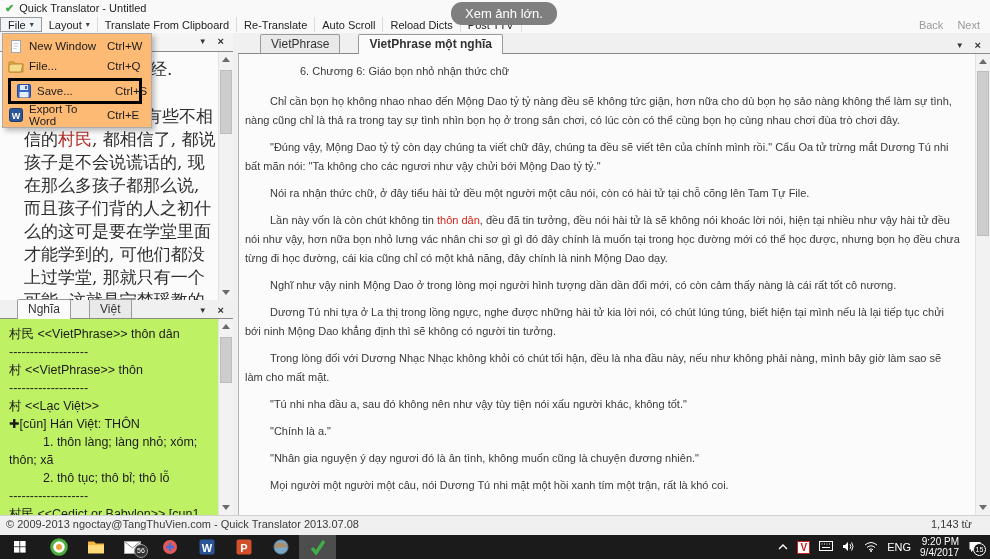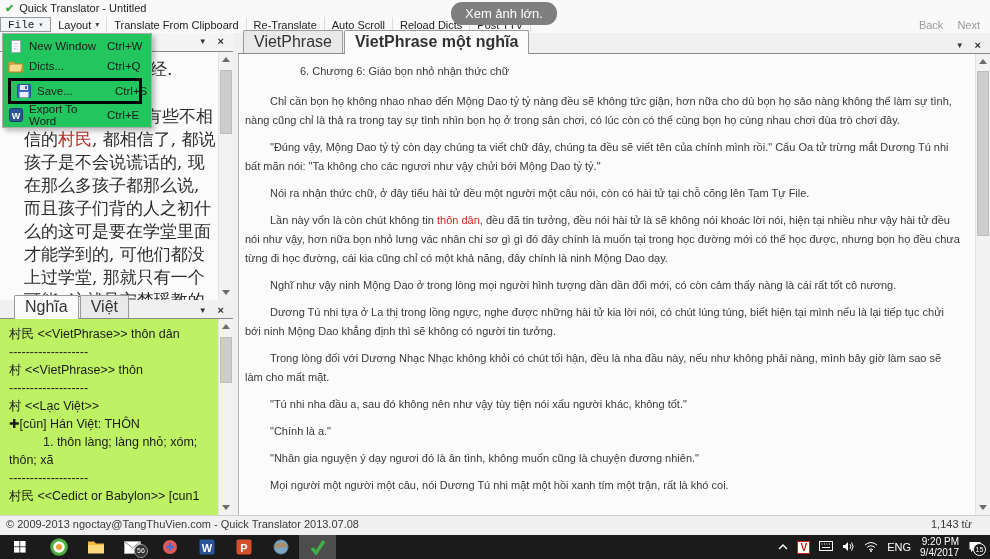--- a/index.html
+++ b/index.html
@@ -10,21 +10,21 @@
   .titlebar{position:absolute;left:0;top:0;width:990px;height:16px;background:#f9f9f9;
     display:flex;align-items:center;gap:5px;padding-left:5px;box-sizing:border-box;
     font-size:11px;color:#222;}
   .app-check{color:#3fae49;font-weight:bold;font-size:11px;line-height:1;}
 
   
   .menubar{position:absolute;left:0;top:16px;width:990px;height:17px;background:#f9f9f9;
     display:flex;align-items:center;font-size:11px;color:#222;box-sizing:border-box;}
   .menu-item{padding:1px 7px;display:flex;align-items:center;gap:4px;height:15px;
     box-sizing:border-box;border-right:1px solid #dcdcdc;cursor:default;white-space:nowrap;}
-  .menu-item.open{border:1px solid #9a9a9a;background:#f1f5fa;font-family:Liberation Mono, monospace;}
+  .menu-item.open{border:1px solid #9a9a9a;background:#f1f5fa;}
   .dd-arrow{font-size:8px;color:#444;}
   .menu-right{margin-left:auto;display:flex;gap:14px;padding-right:10px;color:#9a9a9a;}
   .menu-right span{cursor:default;}
 
   
   .overlay-btn{position:absolute;left:451px;top:2px;height:23px;padding:0 14px;z-index:70;
     background:#7f7f7f;border:none;border-radius:11px;color:#fff;font-size:13px;
     font-family:"Liberation Sans",sans-serif;}
 
   
@@ -41,24 +41,24 @@
   .lt-content{position:absolute;top:19px;left:0;right:15px;bottom:0;overflow:hidden;
     padding:6px 0 0 24px;font-size:17px;line-height:23px;color:#2d2d2d;
     font-family:"DejaVu Serif",serif;}
   .cn-frag{margin:0 0 24px 126px;}
   .cn-para{margin:0;text-indent:36px;}
   .red-cn{color:#b03028;}
 
   
   .left-bottom{left:0;top:300px;width:233px;height:215px;background:#f0f0f0;}
   .tabstrip{position:absolute;top:0;left:0;right:0;height:19px;border-bottom:1px solid #8a8a8a;
-    display:flex;align-items:flex-end;padding-left:14px;box-sizing:border-box;}
-  .tab{font-size:16px;padding:2px 10px 2px 10px;border:1px solid #9a9a9a;border-bottom:none;
+    display:flex;align-items:flex-end;padding-left:0;box-sizing:border-box;}
+  .tab{font-size:12px;padding:2px 10px 2px 10px;border:1px solid #9a9a9a;border-bottom:none;
     background:#e9e9e9;margin-right:1px;color:#333;border-radius:2px 2px 0 0;cursor:default;
-    white-space:nowrap;}
+    white-space:nowrap;margin-left:17px;}
   .tab.active{background:#fbfbfb;margin-bottom:-1px;padding-bottom:3px;}
   .main-tabstrip .tab.active{font-weight:bold;}
   .lb-content{position:absolute;top:19px;left:0;right:15px;bottom:0;overflow:hidden;
     background:#bef264;padding:6px 2px 0 9px;font-size:12.5px;line-height:18px;color:#1c1c1c;}
   .dict-line{margin:0;}
   .dict-line.indent{text-indent:34px;}
   .dict-line.bold{font-weight:normal;}
 
   
   .main-panel{left:238px;top:33px;width:752px;height:482px;background:#f0f0f0;}
@@ -82,21 +82,21 @@
     border-bottom:5px solid #6b6b6b;}
   .tri-down{width:0;height:0;border-left:4px solid transparent;border-right:4px solid transparent;
     border-top:5px solid #6b6b6b;}
   .sb-thumb{position:absolute;left:1px;right:1px;background:#cdcdcd;border:1px solid #bdbdbd;
     box-sizing:border-box;}
   .sb-source{right:0;top:19px;bottom:0;}
   .sb-dict{right:0;top:19px;bottom:0;}
   .sb-main{right:0;top:21px;bottom:0;}
 
   
-  .file-menu{position:absolute;left:2px;top:33px;width:150px;background:#22c55e;
+  .file-menu{position:absolute;left:2px;top:33px;width:150px;background:#fdba74;
     border:1px solid #ababab;box-shadow:3px 3px 5px rgba(0,0,0,.25);z-index:60;
     padding:2px 0;box-sizing:border-box;}
   .fm-item{display:flex;align-items:center;height:20px;font-size:11.5px;color:#1c1c1c;
     cursor:default;}
   .fm-icon{width:26px;display:flex;align-items:center;justify-content:center;flex:0 0 26px;}
   .fm-label{width:78px;flex:0 0 78px;}
   .fm-shortcut{flex:1;}
   .fm-highlight{border:3px solid #000;margin:2px 9px 1px 5px;height:20px;}
 
   
@@ -202,20 +202,21 @@
     </div>
   </div>
   <div class="lb-content" id="dict-content">
       <div class="dict-line">村民 &lt;&lt;VietPhrase&gt;&gt; thôn dân</div>
       <div class="dict-line">-------------------</div>
       <div class="dict-line">村 &lt;&lt;VietPhrase&gt;&gt; thôn</div>
       <div class="dict-line">-------------------</div>
       <div class="dict-line">村 &lt;&lt;Lạc Việt&gt;&gt;</div>
       <div class="dict-line bold">✚[cūn] Hán Việt: THÔN</div>
       <div class="dict-line indent">1. thôn làng; làng nhỏ; xóm; thôn; xã</div>
+      <div class="dict-line indent">2. thô tục; thô bỉ; thô lỗ</div>
       <div class="dict-line">-------------------</div>
       <div class="dict-line">村民 &lt;&lt;Cedict or Babylon&gt;&gt;  [cun1</div>
     </div>
   <div class="scrollbar sb-dict">
     <div class="sb-up">
         <span class="tri-up"></span>
       </div>
     <div class="sb-thumb" style="top:18px;height:46px;"></div>
     <div class="sb-down">
         <span class="tri-down"></span>
@@ -270,21 +271,21 @@
       <span class="fm-label">New Window</span>
       <span class="fm-shortcut">Ctrl+W</span>
     </div>
     <div class="fm-item">
       <span class="fm-icon">
         <svg width="16" height="13" viewBox="0 0 16 13">
           <path d="M1 2h5l1.5 2H15v8H1z" fill="#e8b64c" stroke="#b88a2e"></path>
           <path d="M1 5.5L3 4h12l-2 8H1z" fill="#f7d98b" stroke="#b88a2e"></path>
         </svg>
       </span>
-      <span class="fm-label">Dicts...</span>
+      <span class="fm-label">File...</span>
       <span class="fm-shortcut">Ctrl+Q</span>
     </div>
     <div class="fm-item fm-highlight">
       <span class="fm-icon">
         <svg width="14" height="14" viewBox="0 0 14 14">
           <rect x="0.5" y="0.5" width="13" height="13" rx="1" fill="#3a66c6" stroke="#27479a"></rect>
           <rect x="3" y="1" width="8" height="5" fill="#dce6f8"></rect>
           <rect x="8" y="2" width="2" height="3" fill="#3a66c6"></rect>
           <rect x="2.5" y="8" width="9" height="5.5" fill="#e8eef9"></rect>
         </svg>

